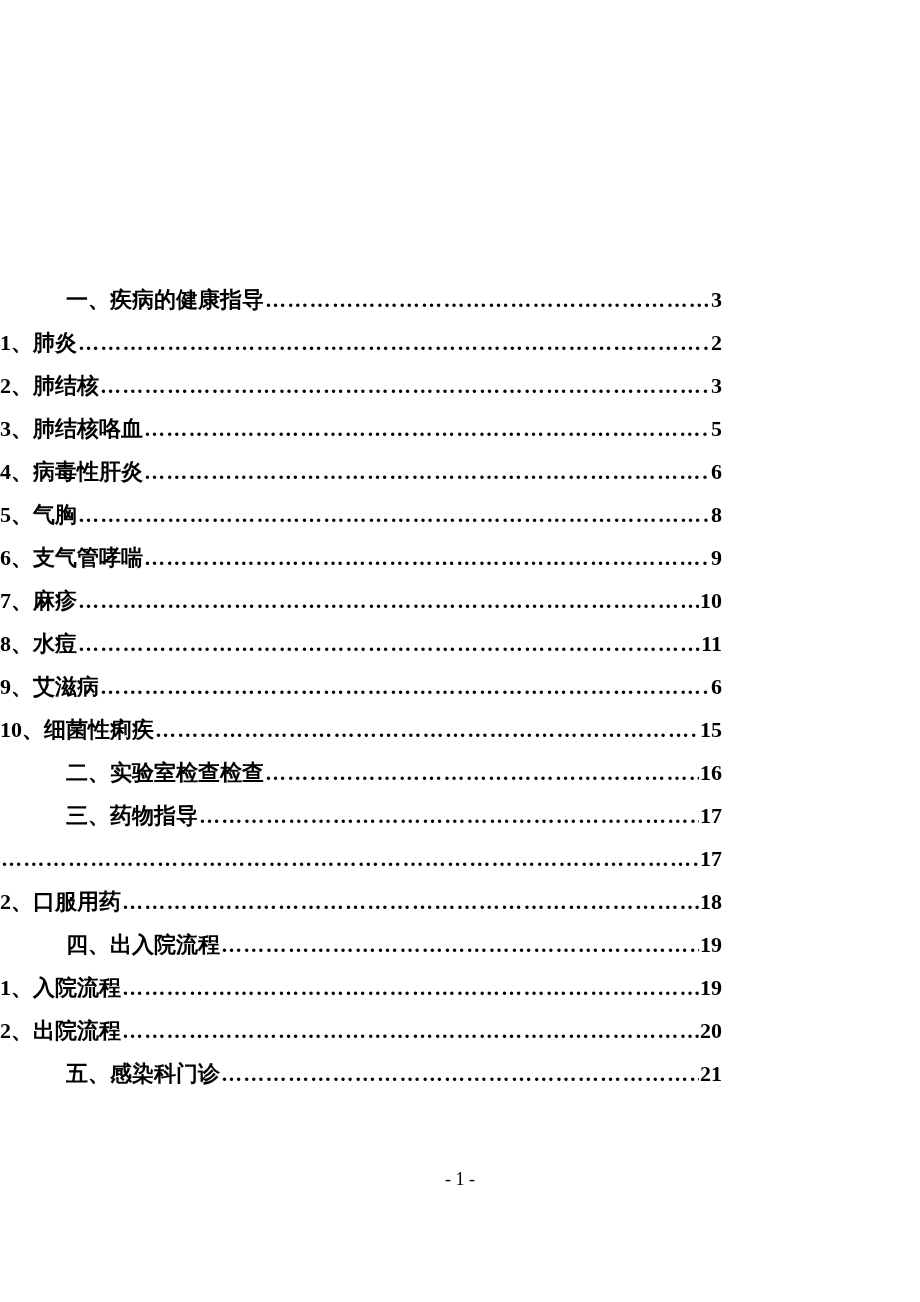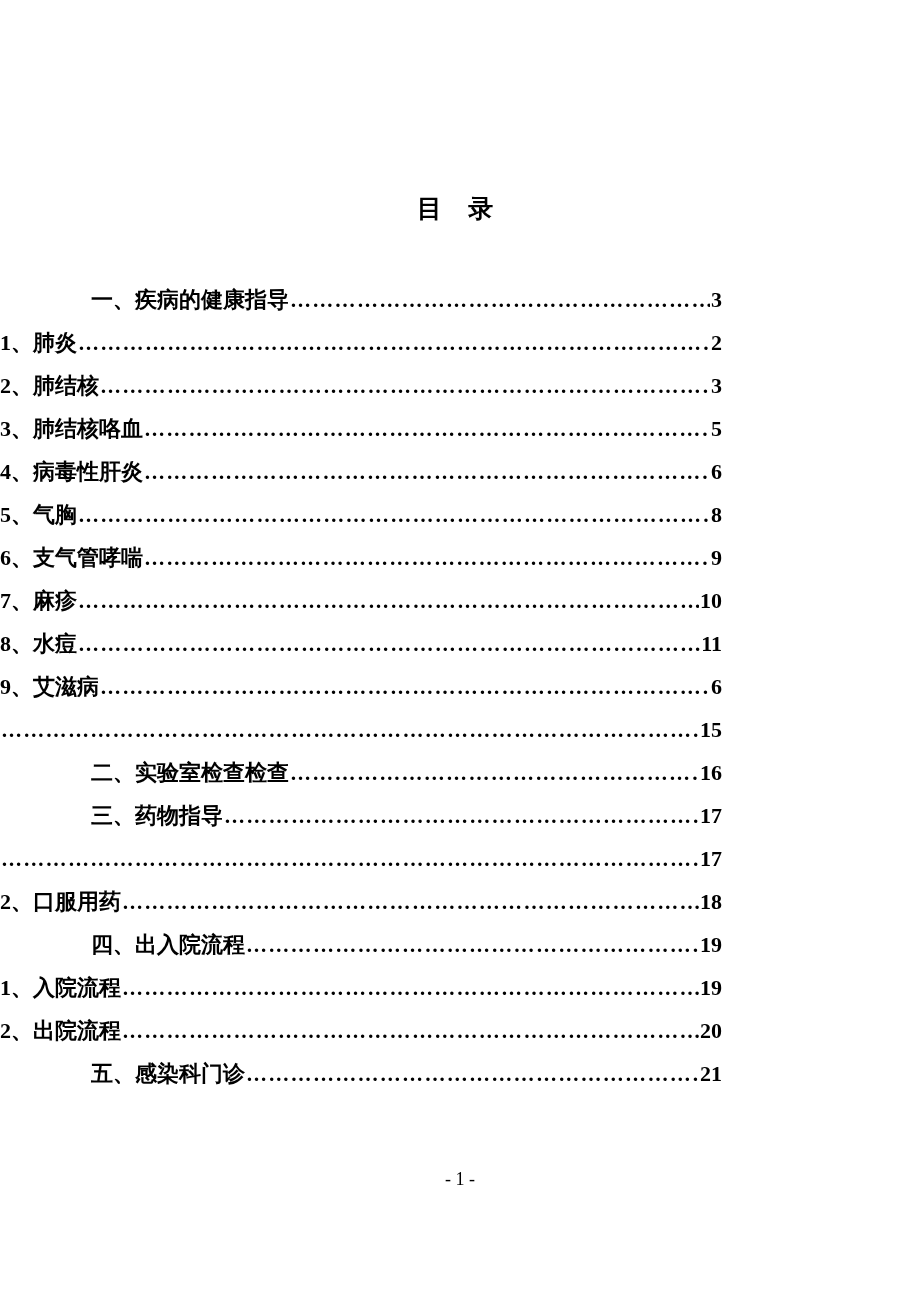--- a/index.html
+++ b/index.html
@@ -41,21 +41,21 @@
   .toc-row {
     display: flex;
     align-items: baseline;
     font-weight: bold;
     font-size: 22px;
     line-height: 43px;
     height: 43px;
     font-family: "Liberation Serif", "DejaVu Serif", serif;
   }
   .toc-row.level1 {
-    padding-left: 91px;
+    padding-left: 66px;
     padding-right: 198px;
   }
   .toc-row.level2 {
     padding-right: 198px;
   }
   .toc-label {
     white-space: nowrap;
     flex: 0 0 auto;
   }
   .toc-dots {
@@ -80,21 +80,20 @@
     text-align: center;
     font-size: 18px;
     font-family: "Liberation Serif", "DejaVu Serif", serif;
   }
 </style>
 </head>
 <body>
 
 <div class="page">
 
-  <div class="doc-title">目  录</div>
 
   <div class="toc">
 
     <div class="toc-row level1">
       <span class="toc-label">一、疾病的健康指导</span>
       <span class="toc-dots">……………………………………………………………………………………………………………………</span>
       <span class="toc-page">3</span>
     </div>
 
     <div class="toc-row level2">
@@ -145,20 +144,21 @@
       <span class="toc-page">11</span>
     </div>
 
     <div class="toc-row level2">
       <span class="toc-label">9、艾滋病</span>
       <span class="toc-dots">……………………………………………………………………………………………………………………</span>
       <span class="toc-page">6</span>
     </div>
 
     <div class="toc-row level2">
+      <span class="toc-label">10、细菌性痢疾</span>
       <span class="toc-dots">……………………………………………………………………………………………………………………</span>
       <span class="toc-page">15</span>
     </div>
 
     <div class="toc-row level1">
       <span class="toc-label">二、实验室检查检查</span>
       <span class="toc-dots">……………………………………………………………………………………………………………………</span>
       <span class="toc-page">16</span>
     </div>
 

